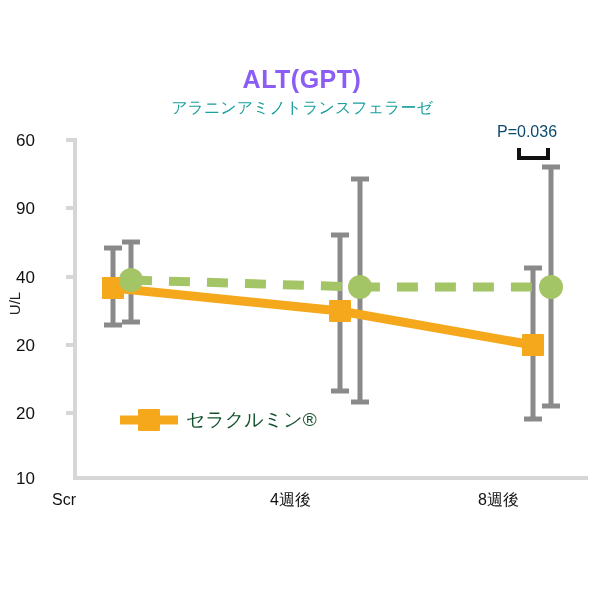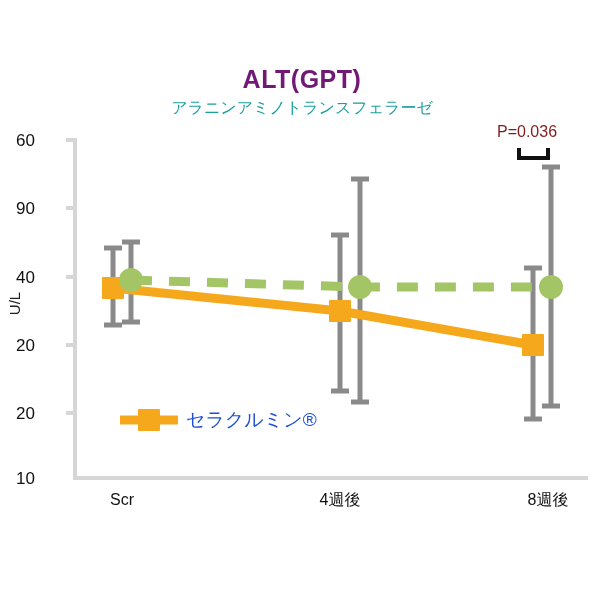--- a/index.html
+++ b/index.html
@@ -10,21 +10,21 @@
     overflow:hidden;
     position:relative;
   }
   #chart-root{position:absolute;inset:0;}
   .svg-layer{position:absolute;left:0;top:0;}
   .title{
     position:absolute;left:0;right:0;top:66px;
     text-align:center;
     font-size:25px;font-weight:bold;
     letter-spacing:0.5px;
-    color:#701a75;
+    color:#8b5cf6;
     line-height:1.05;
   }
   .subtitle{
     position:absolute;left:0;right:0;top:98px;
     text-align:center;
     font-size:16px;font-weight:normal;
     color:#1a9e9e;
     letter-spacing:0px;
   }
   .ylabel{
@@ -37,48 +37,47 @@
     font-size:15px;color:#222;
   }
   .ytick{
     position:absolute;
     width:44px;
     font-size:17px;color:#111;
     line-height:1;
   }
   .xtick{
     position:absolute;
-    text-align:center;
     font-size:16px;color:#111;
     line-height:1;
     width:140px;
   }
   .pval{
     position:absolute;
-    font-size:16px;color:#7f1d1d;font-weight:500;
+    font-size:16px;color:#0c4a6e;font-weight:500;
     line-height:1;
     white-space:nowrap;
   }
   .legend-box{
     position:absolute;
     left:118px;top:404px;
     width:230px;height:62px;
   }
   .legend-row{
     position:relative;
     height:31px;
     display:flex;align-items:center;
   }
   .legend-sym{
     position:relative;
     width:62px;height:26px;
     flex:0 0 62px;
   }
   .legend-lbl{
-    font-size:19px;color:#1d4ed8;
+    font-size:19px;color:#14532d;
     font-weight:500;
     margin-left:6px;
     white-space:nowrap;
   }
 </style>
 </head>
 <body>
 
 <div id="chart-root">
 

